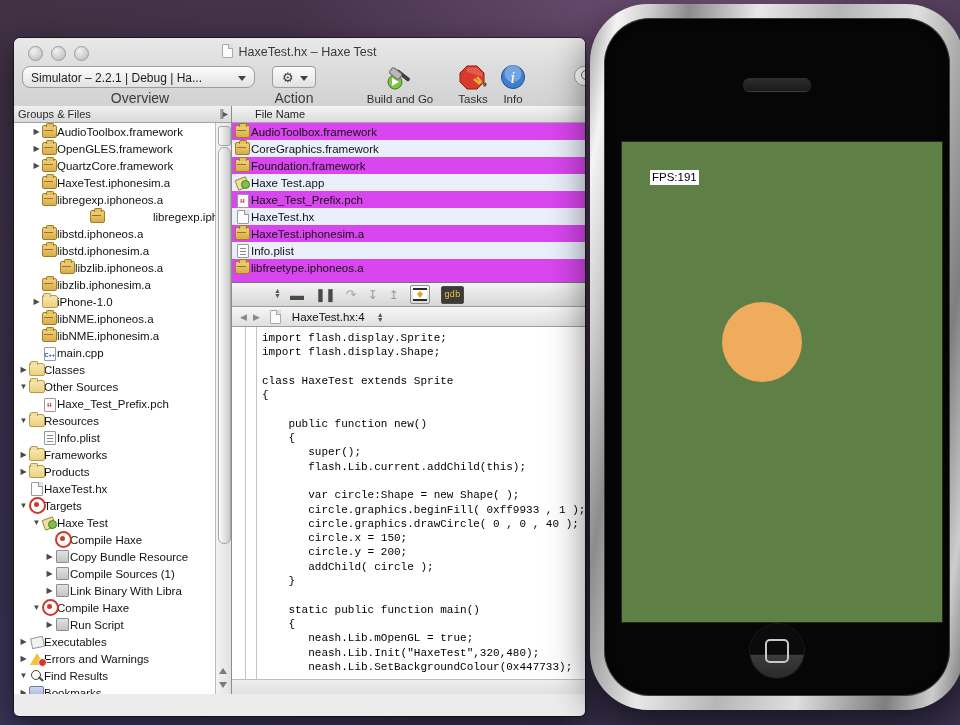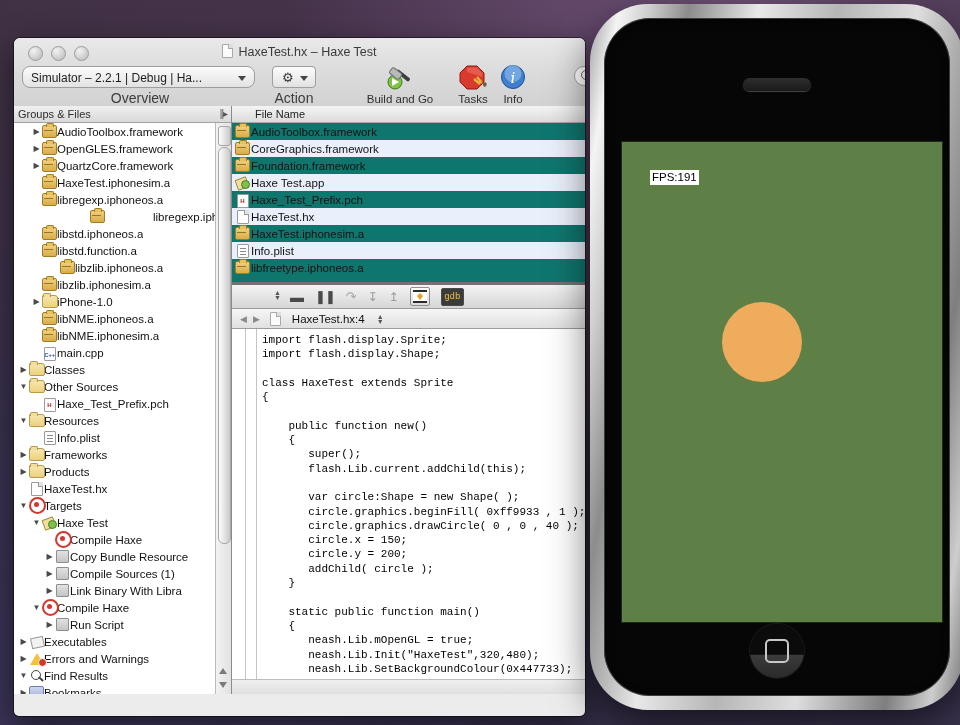--- a/index.html
+++ b/index.html
@@ -133,21 +133,21 @@
   .ic-find:after{content:"";position:absolute;left:7px;top:8px;width:6px;height:1.8px;background:#444;transform:rotate(42deg);}
   .ic-bkm{display:inline-block;width:13px;height:11px;vertical-align:-1px;background:linear-gradient(180deg,#cfd8ee,#9fb0d8);
     border:1px solid #6b7da8;border-radius:2px;}
 
   .sbv{width:15px;background:linear-gradient(90deg,#f2f2f2,#e2e2e2);border-left:1px solid #bcbcbc;position:relative;}
   .sbthumb{position:absolute;left:2px;width:11px;border-radius:6px;
     background:linear-gradient(90deg,#fdfdfd,#c9c9c9);border:1px solid #a6a6a6;}
   .sbarrow{position:absolute;left:3px;width:0;height:0;border-left:4px solid transparent;border-right:4px solid transparent;}
 
   
-  .filelist{height:176px;background:#0f766e;border-bottom:3px solid #737373;display:flex;flex-direction:column;}
+  .filelist{height:176px;background:#d946ef;border-bottom:1px solid #737373;display:flex;flex-direction:column;}
   .flhead{height:16px;background:linear-gradient(180deg,#f4f4f4,#dcdcdc);border-bottom:1px solid #a8a8a8;
     font-size:11px;color:#222;display:flex;align-items:center;padding-left:5px;}
   .flbody{flex:1;overflow:hidden;}
   .flrow{height:17px;display:flex;align-items:center;font-size:11.5px;color:#111;padding-left:2px;}
   .flrow.alt{background:#eaf0fb;}
   .flrow .ti{width:17px;}
 
   
   .debugbar{height:23px;background:linear-gradient(180deg,#f4f4f4,#d6d6d6);border-bottom:1px solid #9c9c9c;
     display:flex;align-items:center;padding-left:58px;gap:11px;position:relative;}
@@ -342,21 +342,21 @@
               <span class="tlabel">libregexp.iphonesim.a</span>
             </div>
             <div class="trow" style="padding-left:17px;">
               <span class="tw"></span>
               <span class="ti"><span class="ic-lib"></span></span>
               <span class="tlabel">libstd.iphoneos.a</span>
             </div>
             <div class="trow" style="padding-left:17px;">
               <span class="tw"></span>
               <span class="ti"><span class="ic-lib"></span></span>
-              <span class="tlabel">libstd.function.a</span>
+              <span class="tlabel">libstd.iphonesim.a</span>
             </div>
             <div class="trow" style="padding-left:35px;">
               <span class="tw"></span>
               <span class="ti"><span class="ic-lib"></span></span>
               <span class="tlabel">libzlib.iphoneos.a</span>
             </div>
             <div class="trow" style="padding-left:17px;">
               <span class="tw"></span>
               <span class="ti"><span class="ic-lib"></span></span>
               <span class="tlabel">libzlib.iphonesim.a</span>

